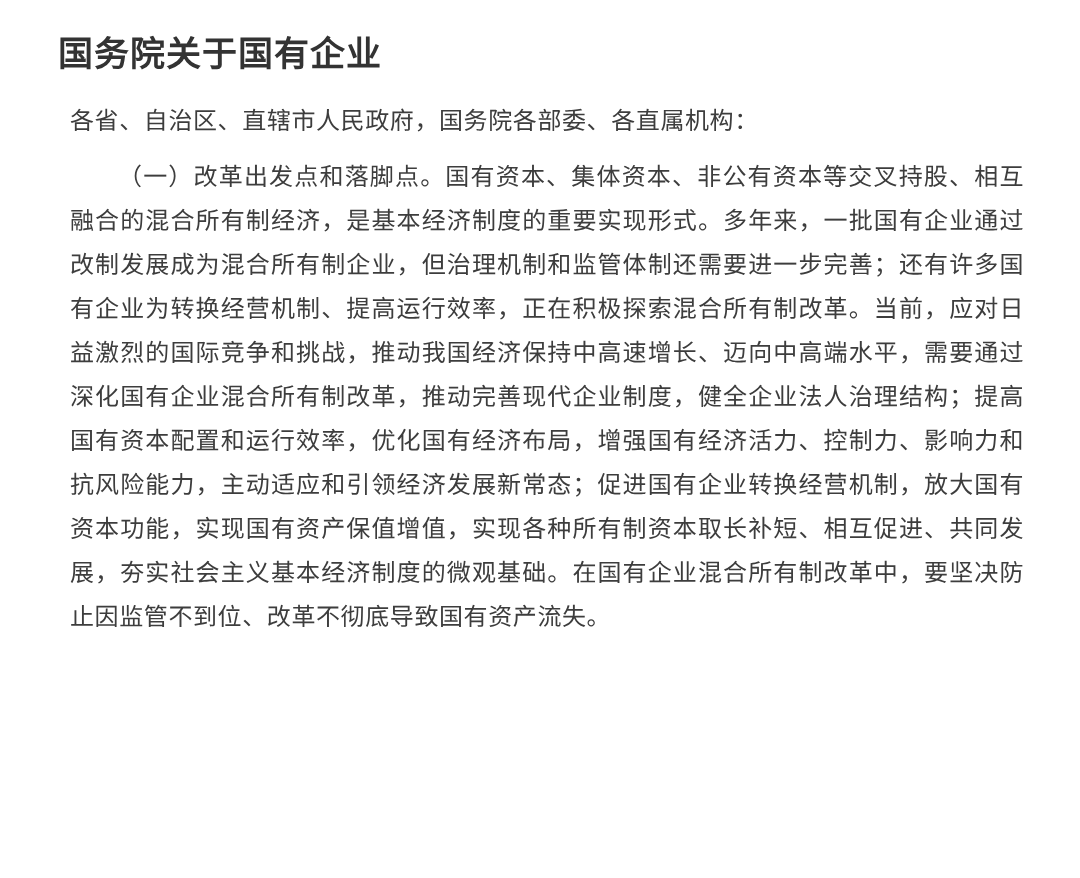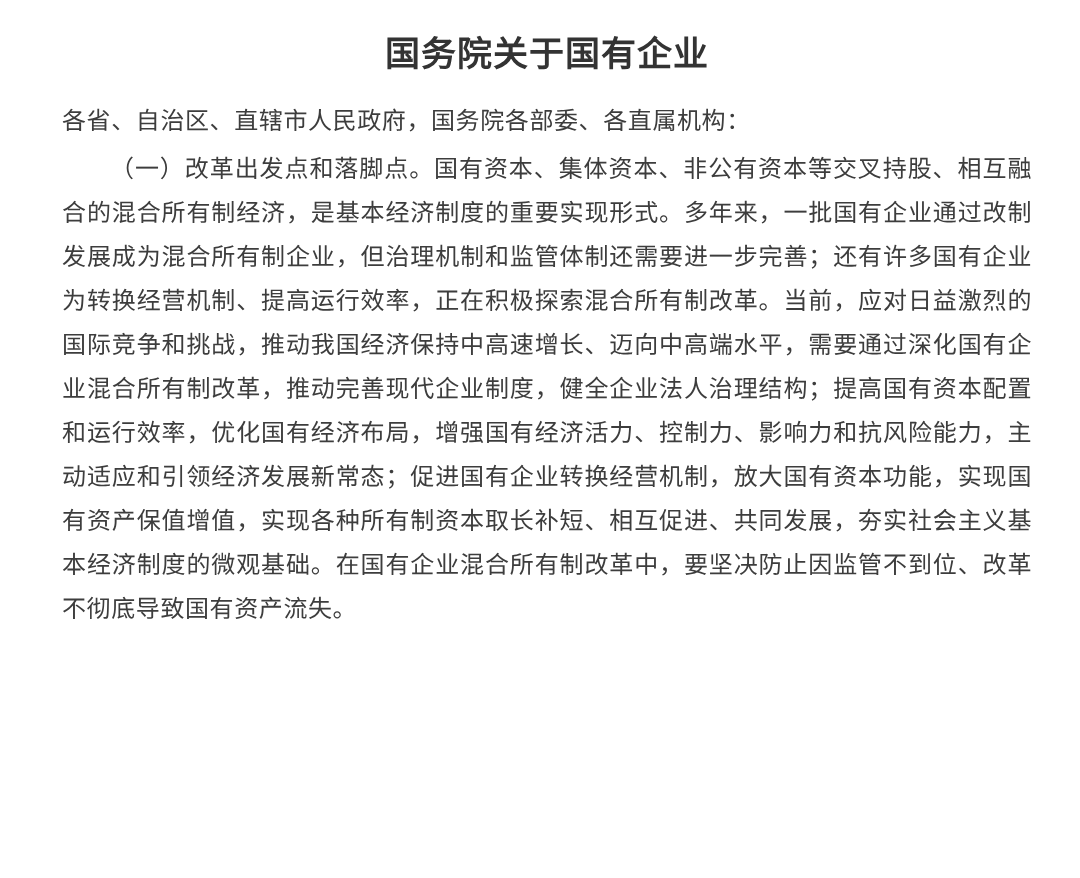--- a/index.html
+++ b/index.html
@@ -13,21 +13,21 @@
     box-sizing: border-box;
     width: 1080px;
     height: 878px;
     background: #ffffff;
     padding: 30px 44px 0 58px;
     color: #3d3d3d;
     overflow: hidden;
   }
   .doc-title {
     margin: 0;
-    text-align: center;
+    text-align: left;
     font-size: 35px;
     line-height: 47px;
     font-weight: 700;
     color: #333333;
     letter-spacing: 1px;
   }
   .title-line { display: block; }
   .doc-number {
     margin-top: 14px;
     text-align: center;
@@ -37,21 +37,21 @@
     letter-spacing: 0.5px;
   }
   .doc-body {
     margin-top: 22px;
     font-size: 24px;
     line-height: 44px;
     text-align: justify;
     letter-spacing: 0.6px;
     color: #3d3d3d;
   }
-  .doc-body p { margin: 4px; }
+  .doc-body p { margin: 12px; }
   .salutation { text-indent: 0; }
   .para { text-indent: 2em; }
   .heading { font-weight: 700; color: #373737; }
 </style>
 </head>
 <body>
 
 <div class="page">
 
   <h1 class="doc-title">

